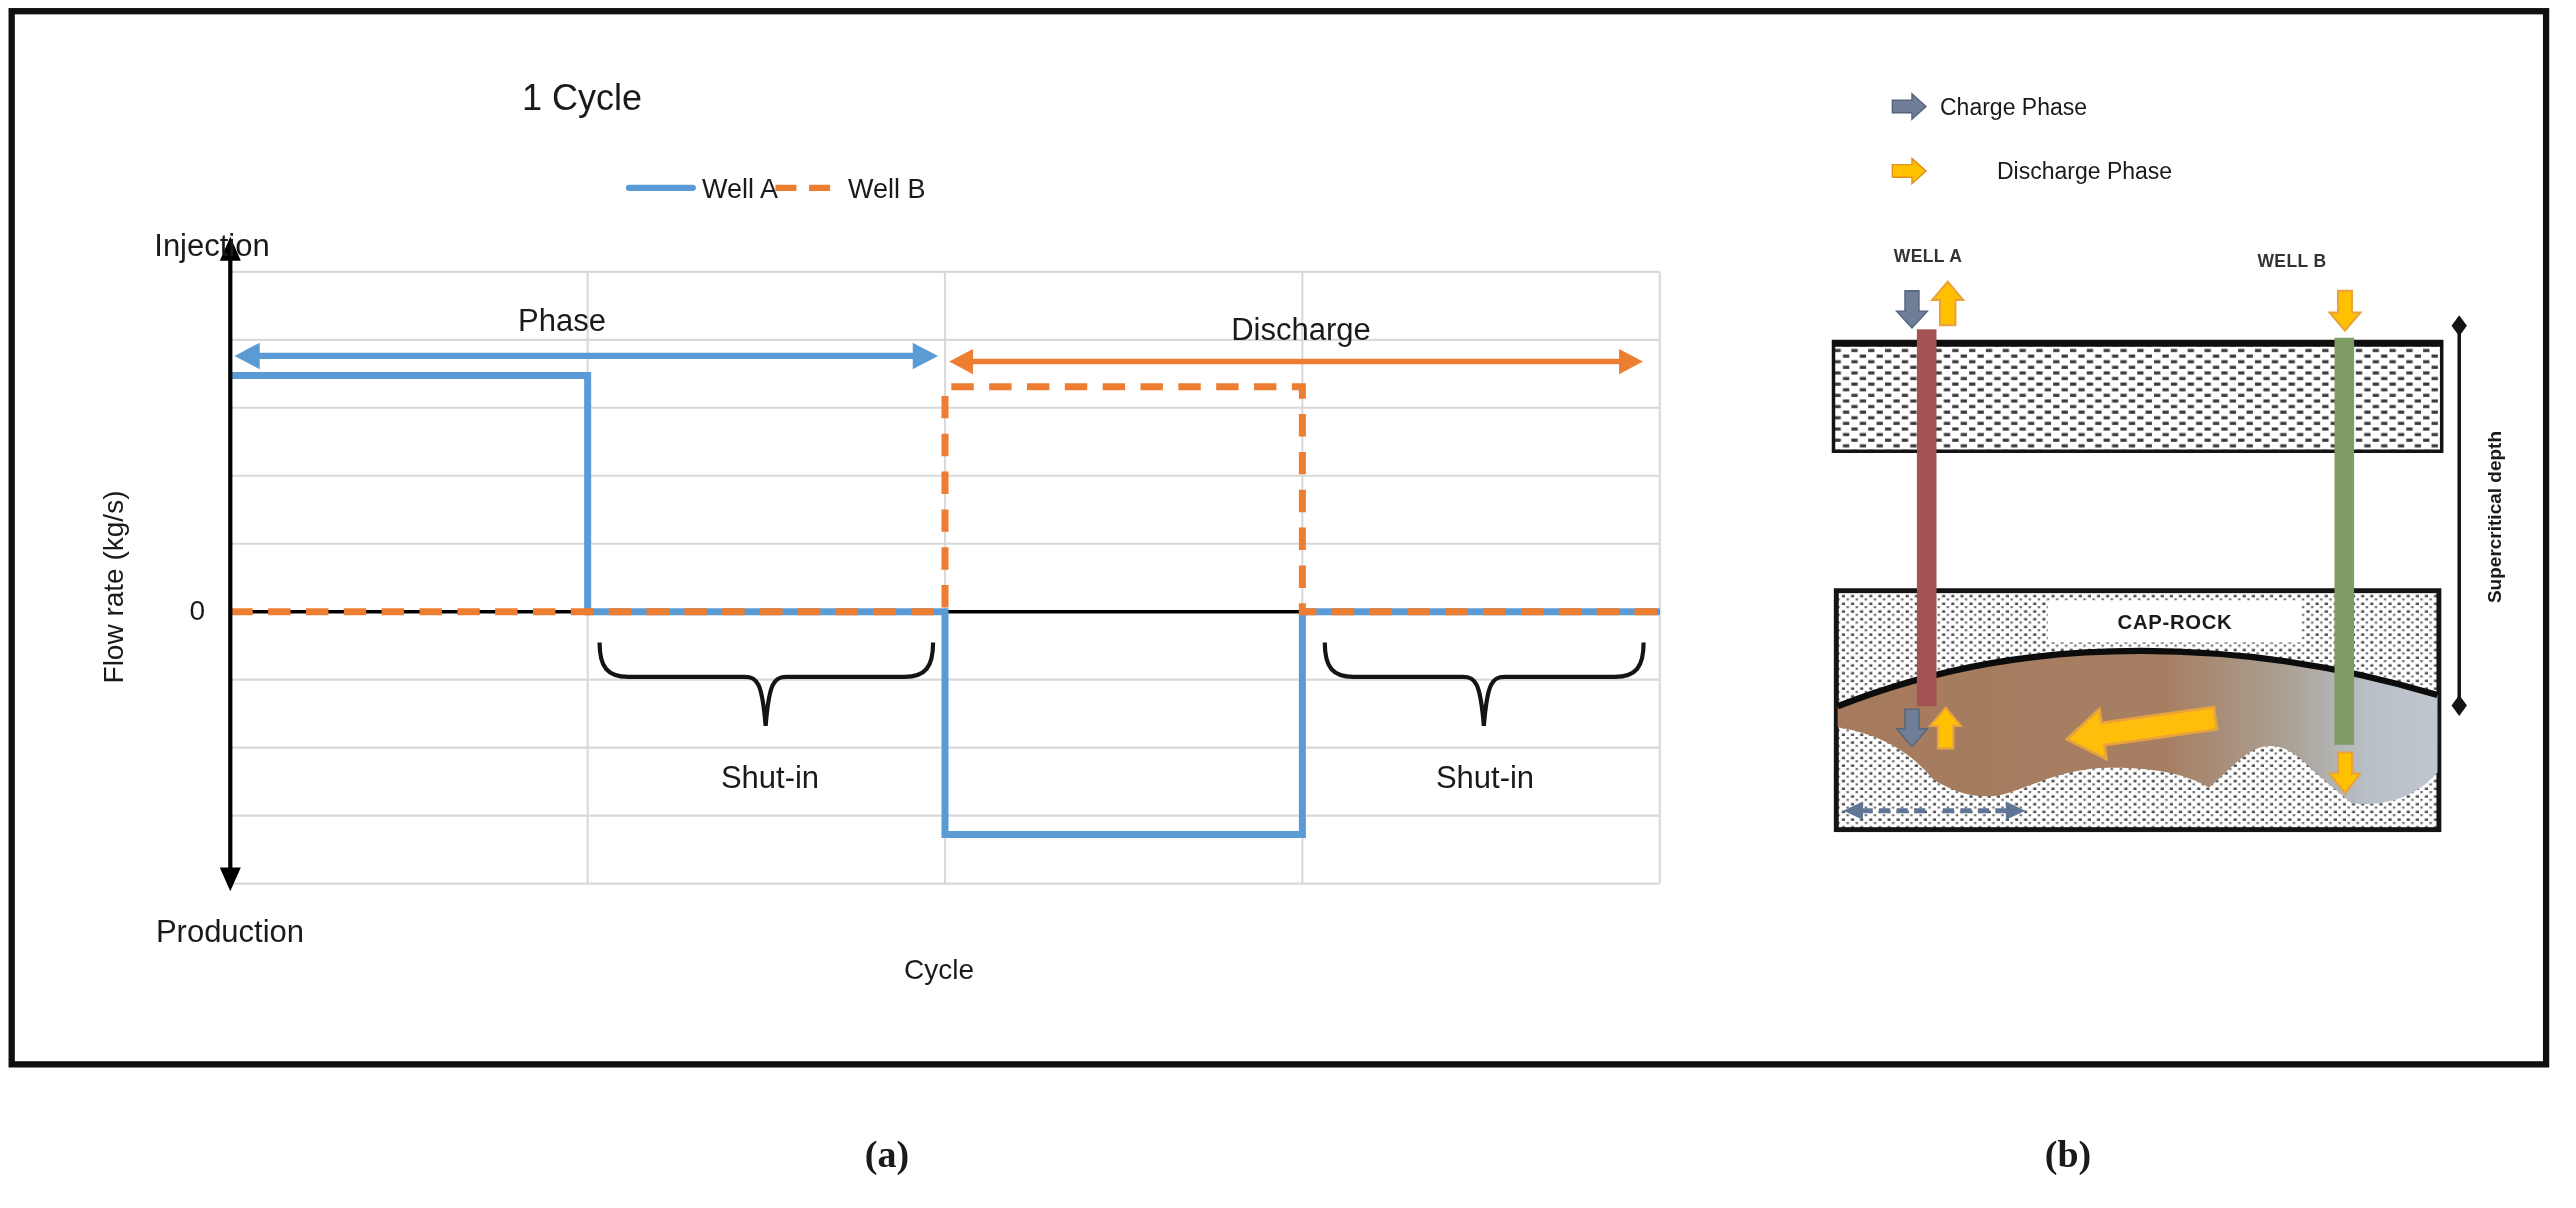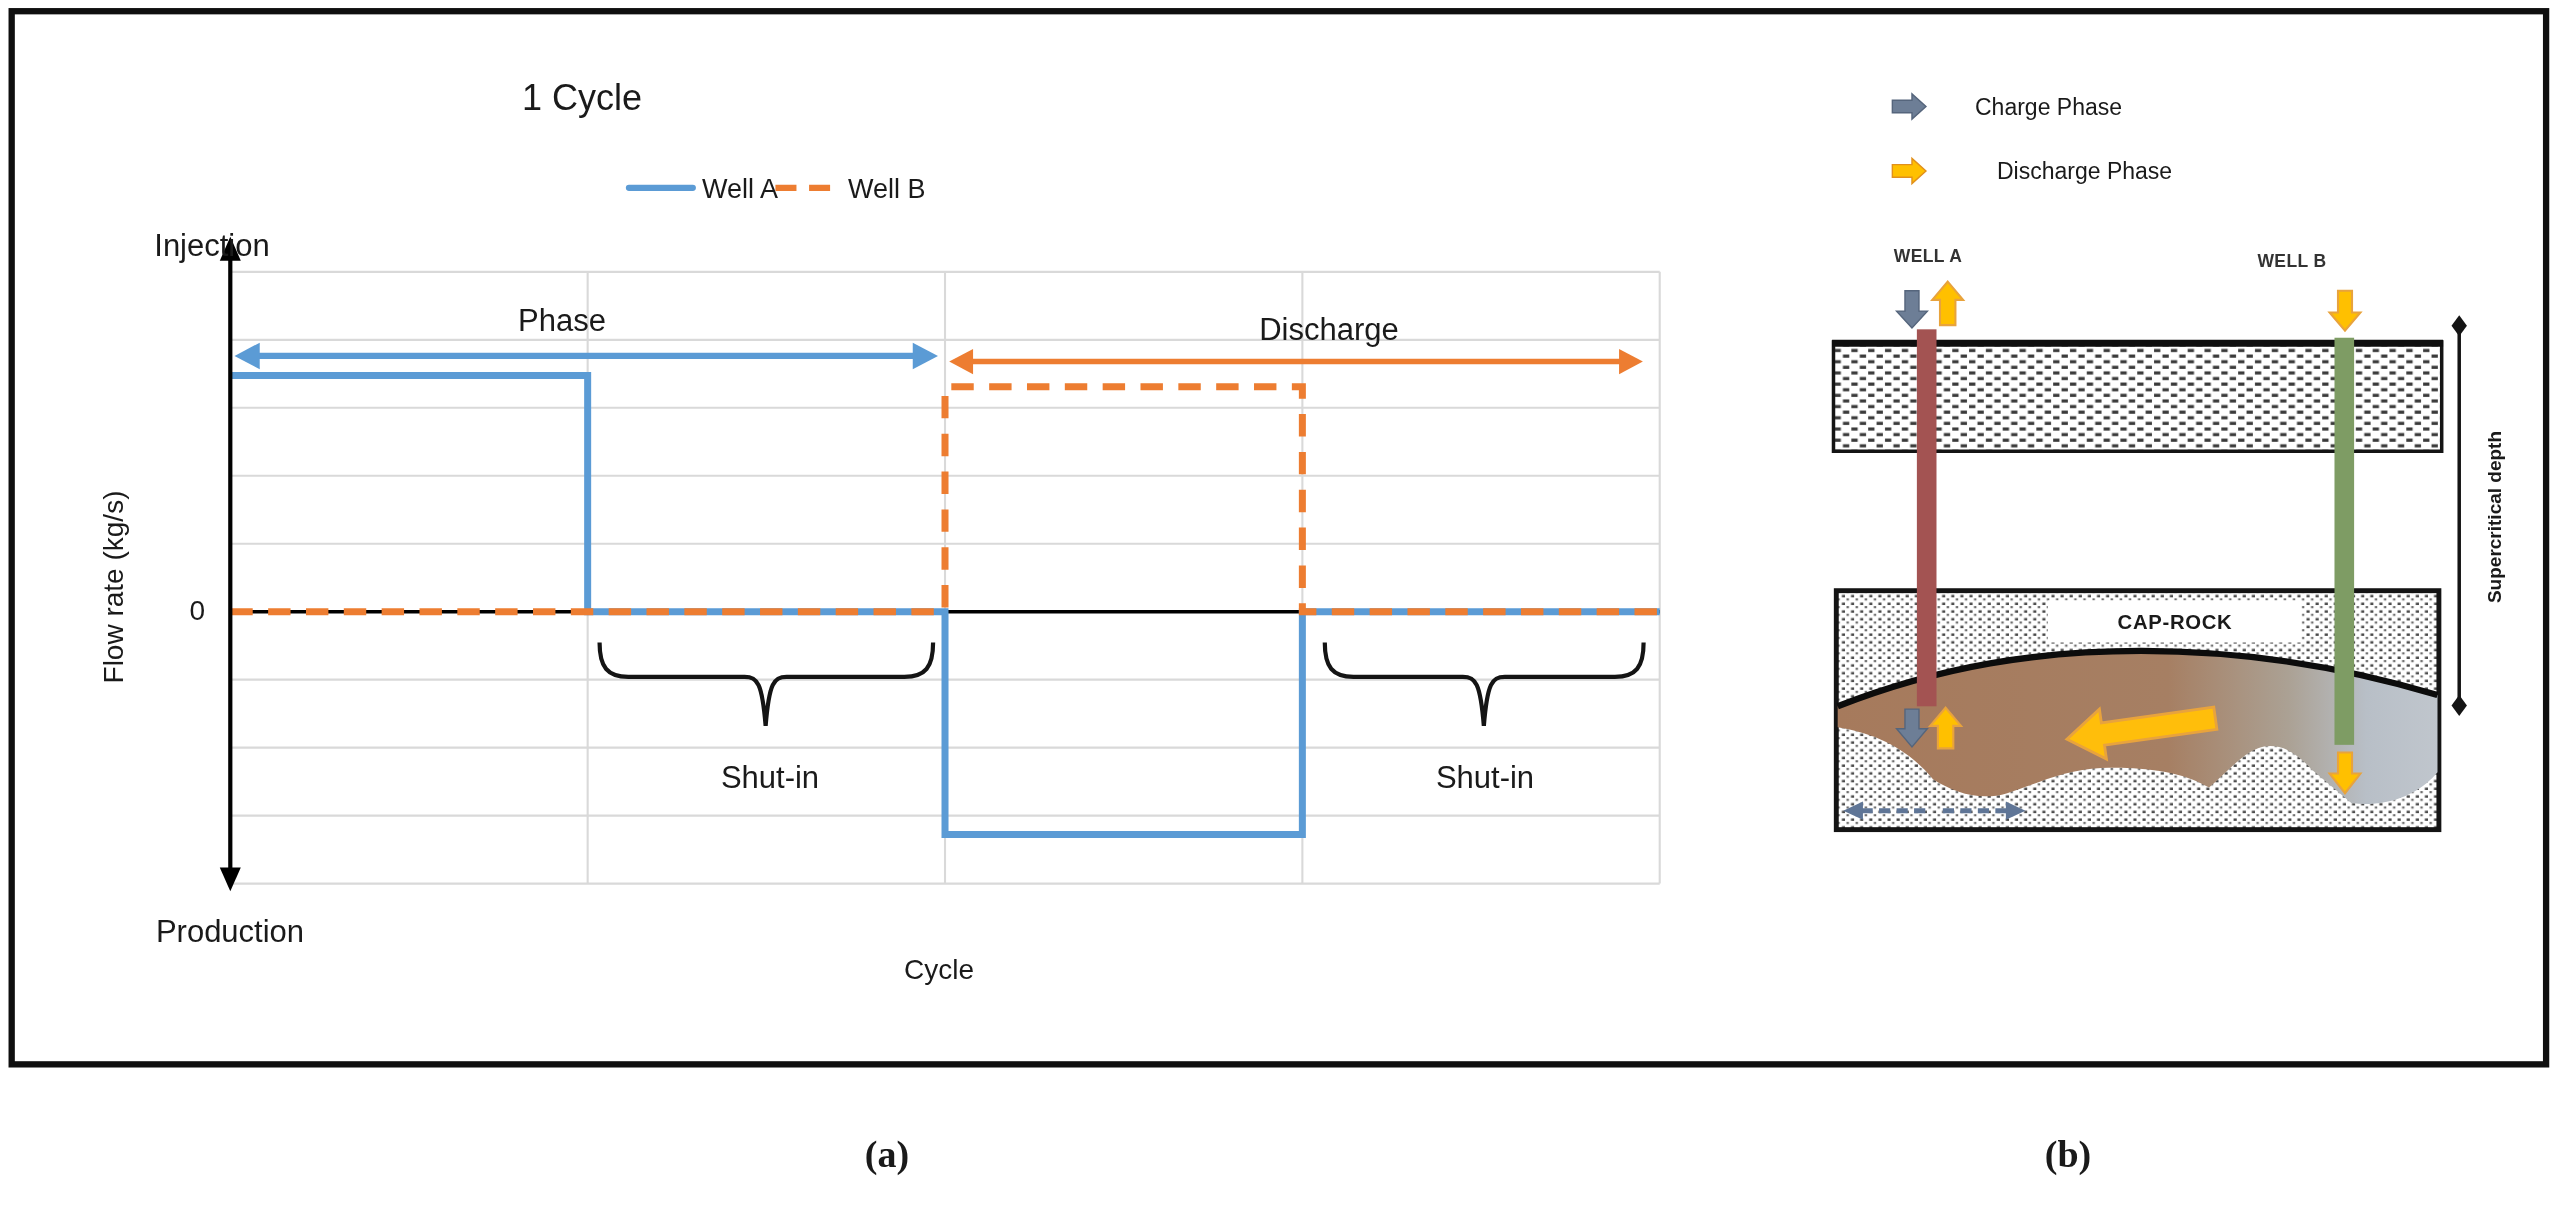--- a/index.html
+++ b/index.html
@@ -130,26 +130,26 @@
   <div class="lbl" style="left:582px;top:98px;font-size:36px;">1 Cycle</div>
   <div class="lbl lbl-left" style="left:702px;top:189px;font-size:27px;">Well A</div>
   <div class="lbl lbl-left" style="left:848px;top:189px;font-size:27px;">Well B</div>
 
   <div class="lbl" style="left:212px;top:245px;font-size:31px;">Injection</div>
   <div class="lbl rot" style="left:114px;top:587px;font-size:28px;">Flow rate (kg/s)</div>
   <div class="lbl lbl-right" style="left:205px;top:611px;font-size:28px;">0</div>
   <div class="lbl" style="left:230px;top:931px;font-size:31px;">Production</div>
 
   <div class="lbl" style="left:562px;top:320px;font-size:31px;">Phase</div>
-  <div class="lbl" style="left:1301px;top:329px;font-size:31px;margin-left:28px;">Discharge</div>
+  <div class="lbl" style="left:1301px;top:329px;font-size:31px;">Discharge</div>
   <div class="lbl" style="left:770px;top:777px;font-size:31px;">Shut-in</div>
   <div class="lbl" style="left:1485px;top:777px;font-size:31px;">Shut-in</div>
   <div class="lbl" style="left:939px;top:970px;font-size:28px;">Cycle</div>
 
-  <div class="lbl lbl-left" style="left:1940px;top:107px;font-size:23px;margin-left:35px;">Charge Phase</div>
+  <div class="lbl lbl-left" style="left:1940px;top:107px;font-size:23px;">Charge Phase</div>
   <div class="lbl lbl-left" style="left:1997px;top:171px;font-size:23px;">Discharge Phase</div>
   <div class="lbl bold" style="left:1928px;top:257px;font-size:17.5px;color:#333;letter-spacing:0.4px;">WELL A</div>
   <div class="lbl bold" style="left:2292px;top:262px;font-size:17.5px;color:#333;letter-spacing:0.4px;">WELL B</div>
   <div class="lbl bold" style="left:2175px;top:622px;font-size:20.3px;letter-spacing:0.7px;">CAP-ROCK</div>
   <div class="lbl rot bold" style="left:2494px;top:517px;font-size:19px;">Supercritical depth</div>
 
   <div class="lbl serif" style="left:887px;top:1154px;font-size:38px;">(a)</div>
   <div class="lbl serif" style="left:2068px;top:1154px;font-size:38px;">(b)</div>
 
 </div>

